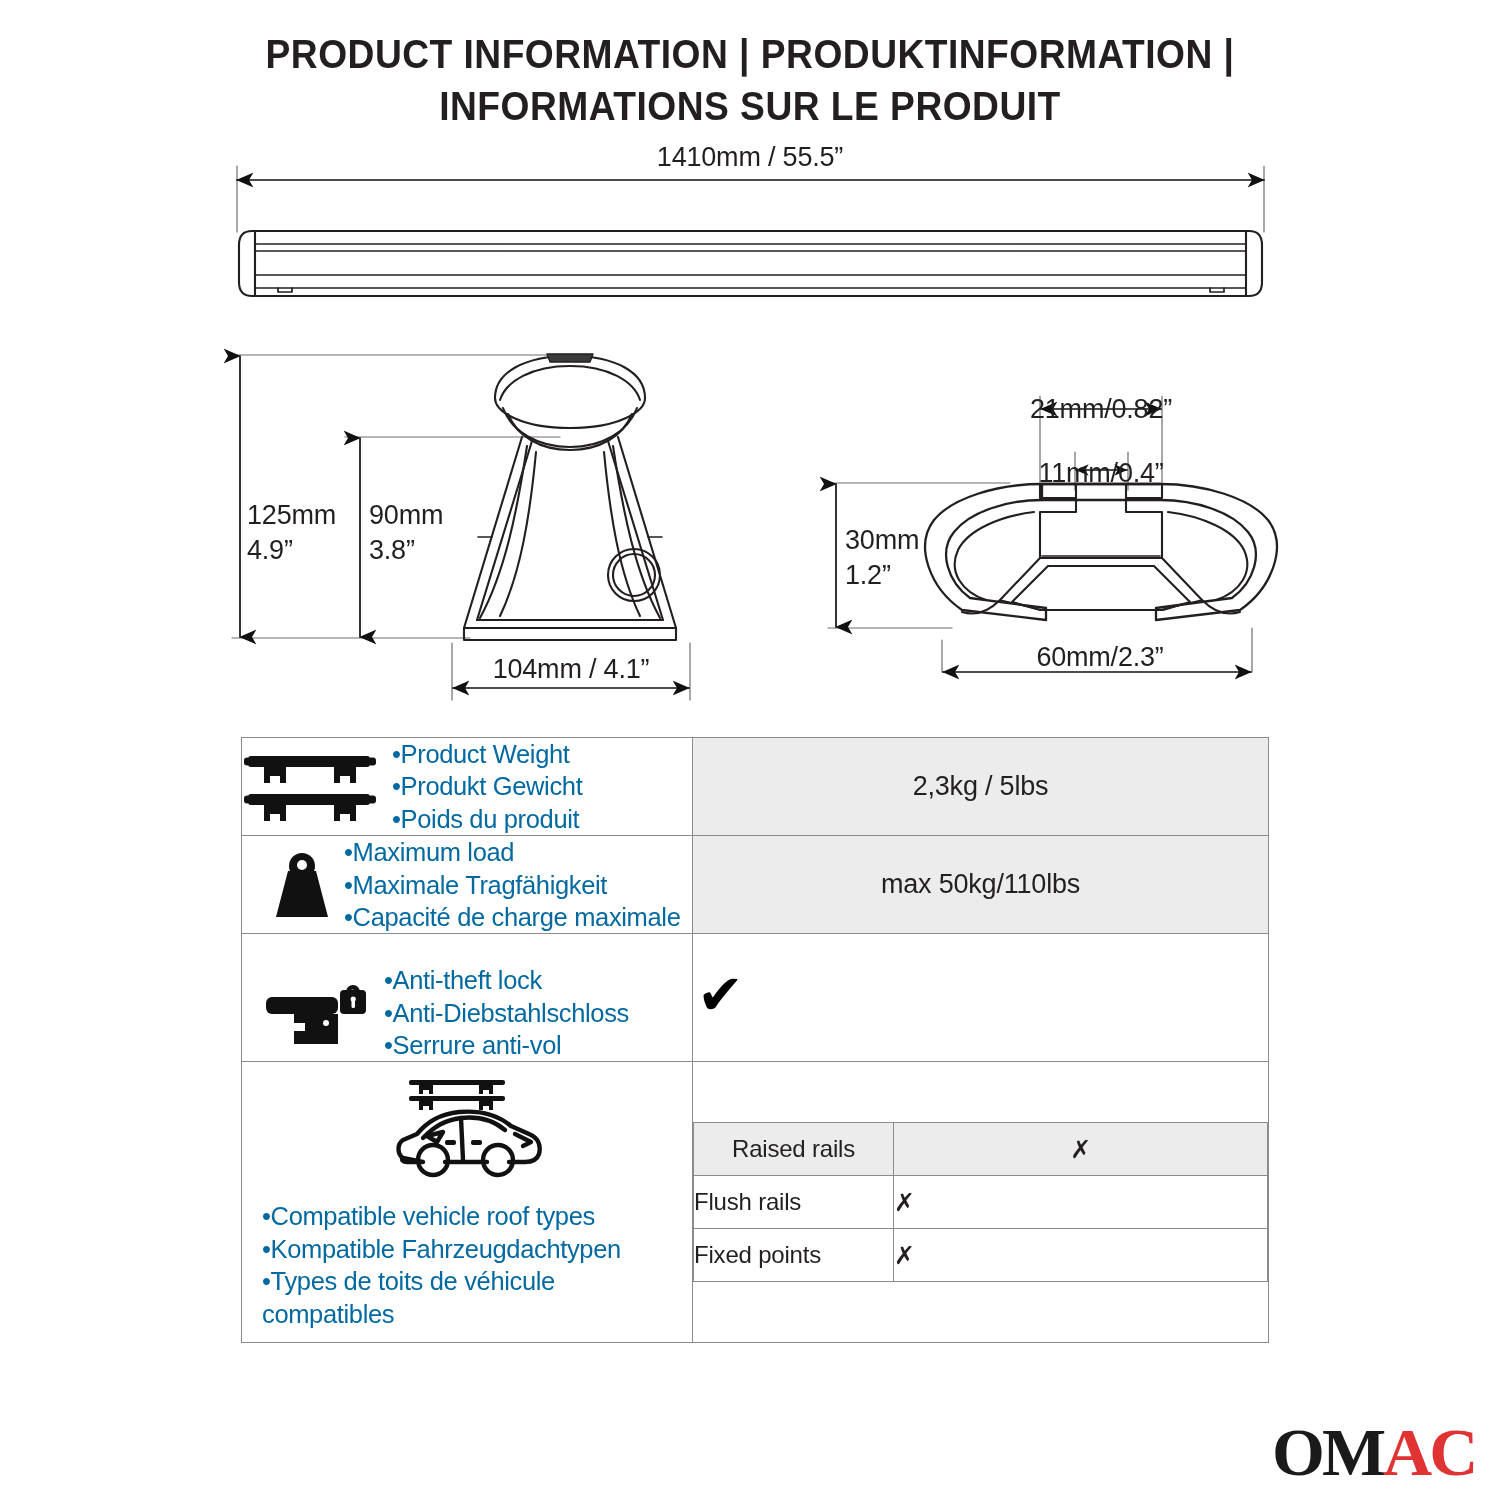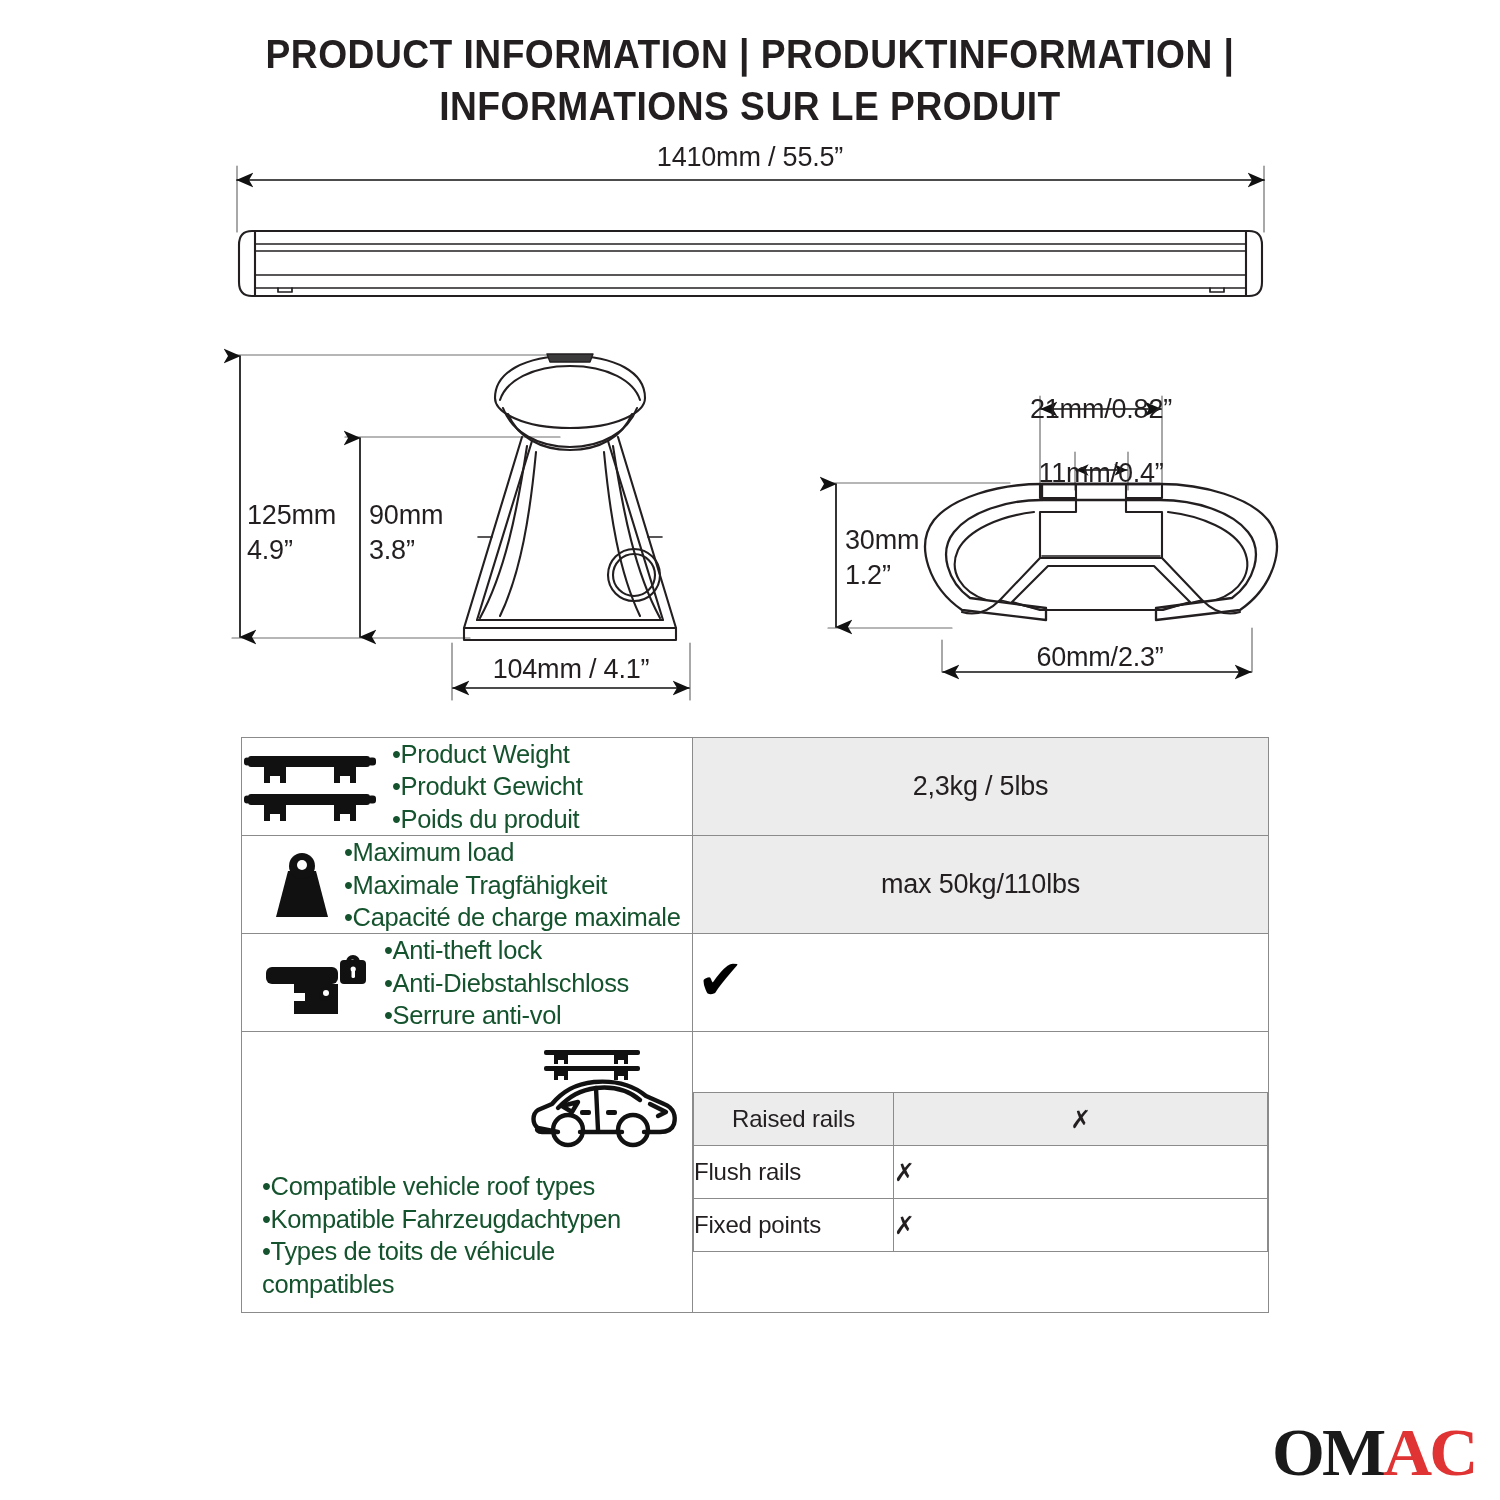--- a/index.html
+++ b/index.html
@@ -85,21 +85,21 @@
   }
   .icon-box {
     flex: 0 0 auto;
     display: flex;
     align-items: center;
     justify-content: center;
   }
   .bullets {
     font-size: 25.5px;
     line-height: 1.27;
-    color: #14532d;
+    color: #0369a1;
     letter-spacing: -0.35px;
     white-space: pre-line;
   }
   .bullets.mat { font-size: 27px; padding-left: 28px; }
 
   .check-big {
     font-size: 56px;
     line-height: 1;
     color: #000;
     font-family: "DejaVu Sans", sans-serif;
@@ -129,21 +129,21 @@
     padding-left: 14px;
   }
   table.roof tr td:first-child { border-left: none; }
   table.roof tr:first-child td { border-top: none; }
   table.roof tr:last-child td { border-bottom: none; }
   table.roof tr td:last-child { border-right: none; }
 
   .roof-left {
     display: flex;
     flex-direction: column;
-    align-items: flex-end;
+    align-items: center;
     padding: 10px 6px 12px 6px;
   }
   .roof-left .bullets {
     align-self: flex-start;
     padding-left: 14px;
     padding-top: 12px;
   }
 
   
   #logo {
@@ -370,21 +370,21 @@
             <span class="bullets">•Maximum load
 •Maximale Tragfähigkeit
 •Capacité de charge maximale</span>
           </div>
         </td>
         <td class="val-cell shade">max 50kg/110lbs</td>
       </tr>
 
       <tr>
         <td class="lbl-cell">
-          <div class="row-inner" style="gap:14px;">
+          <div class="row-inner" style="gap:14px;margin-top:30px;">
             <span class="icon-box" style="padding-left:18px;">
               <svg width="110" height="76" viewBox="0 0 110 76" xmlns="http://www.w3.org/2000/svg">
                 <g fill="#111">
                   <rect x="6" y="22" width="72" height="17" rx="6"></rect>
                   <path d="M34,39 h44 v30 h-44 v-13 h11 v-8 h-11 z"></path>
                   <circle cx="66" cy="49" r="7" fill="#111"></circle>
                   <circle cx="66" cy="48" r="3" fill="#fff"></circle>
                   <rect x="80" y="15" width="26" height="24" rx="4"></rect>
                   <path d="M86,17 a7,7 0 0 1 14,0 v6 h-5 v-6 a2.5,2.5 0 0 0 -5,0 v6 h-4 z"></path>
                 </g>

